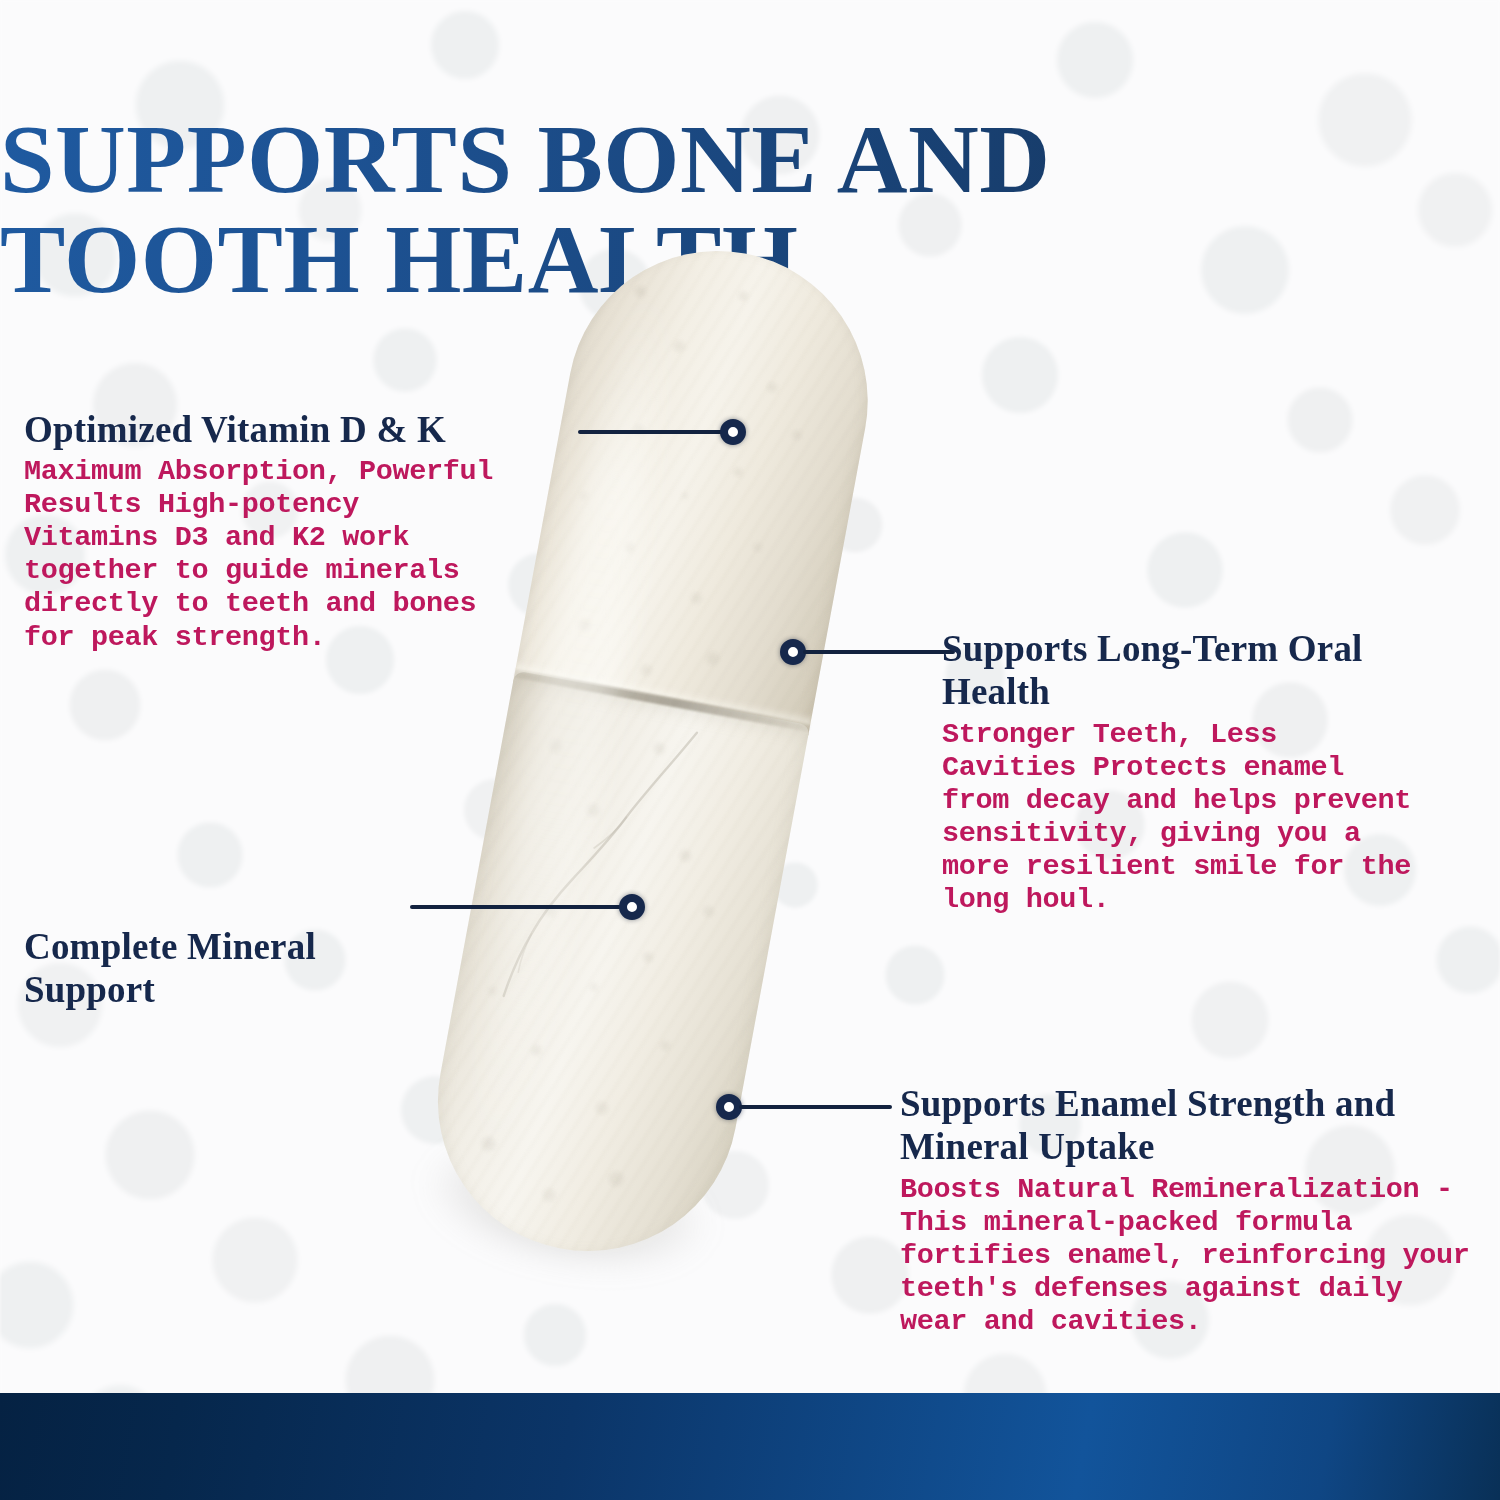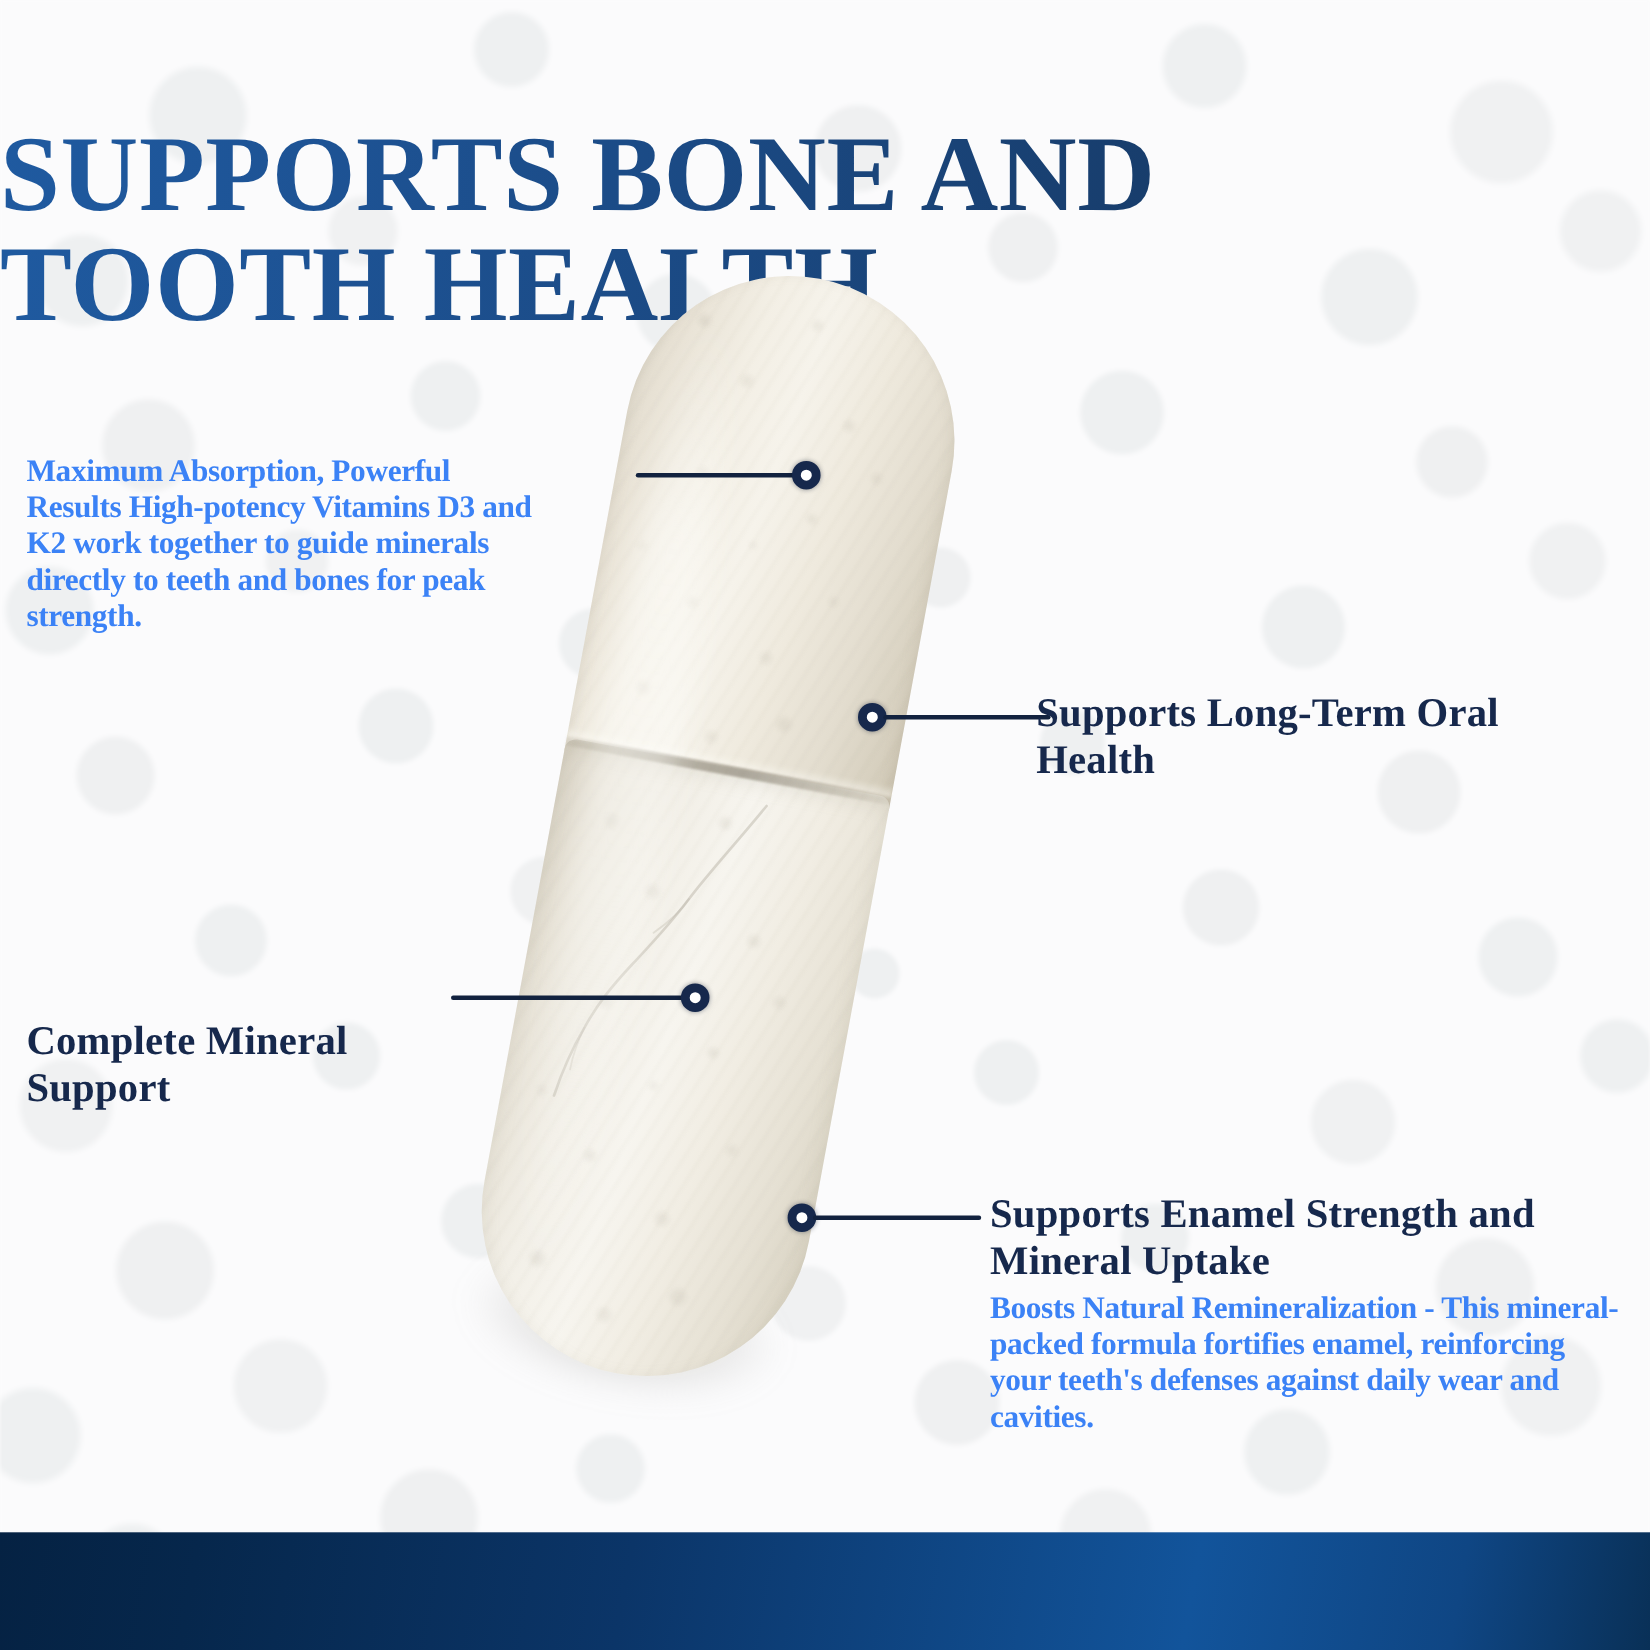--- a/index.html
+++ b/index.html
@@ -231,23 +231,23 @@
     margin: 0;
     font-family: "Liberation Serif", serif;
     font-weight: bold;
     color: #16284c;
     font-size: 37px;
     line-height: 1.17;
     letter-spacing: 0.2px;
   }
   .callout p {
     margin: 4px 0 0 0;
-    font-family: Liberation Serif, serif;
+    font-family: Liberation Mono, monospace;
     font-weight: bold;
-    color: #3b82f6;
+    color: #be185d;
     font-size: 28.5px;
     line-height: 1.16;
     letter-spacing: -0.35px;
   }
   .callout.right h3, .callout.right p { }
 
   
   .lead-line {
     position: absolute;
     height: 4px;
@@ -311,28 +311,30 @@
 
     <div id="capsule-seam2"></div>
     <div id="capsule-seam"></div>
     <div id="capsule-gloss"></div>
   </div>
 
   <div class="lead-line" style="left:578px; top:430px; width:155px;"></div>
   <div class="lead-dot" style="left:720px; top:419px;"></div>
 
   <div class="callout left" style="left:24px; top:408px; width:560px;">
+    <h3>Optimized Vitamin D &amp; K</h3>
     <p style="width:470px;">Maximum Absorption, Powerful Results High-potency Vitamins D3 and K2 work together to guide minerals directly to teeth and bones for peak strength.</p>
   </div>
 
   <div class="lead-dot" style="left:780px; top:639px;"></div>
   <div class="lead-line" style="left:803px; top:650px; width:152px;"></div>
 
   <div class="callout right" style="left:942px; top:627px; width:500px;">
     <h3 style="width:460px;">Supports Long-Term Oral Health</h3>
+    <p style="width:485px;">Stronger Teeth, Less Cavities Protects enamel from decay and helps prevent sensitivity, giving you a more resilient smile for the long houl.</p>
   </div>
 
   <div class="lead-line" style="left:410px; top:905px; width:222px;"></div>
   <div class="lead-dot" style="left:619px; top:894px;"></div>
 
   <div class="callout left" style="left:24px; top:925px; width:470px;">
     <h3 style="width:400px;">Complete Mineral Support</h3>
   </div>
 
   <div class="lead-dot" style="left:716px; top:1094px;"></div>

